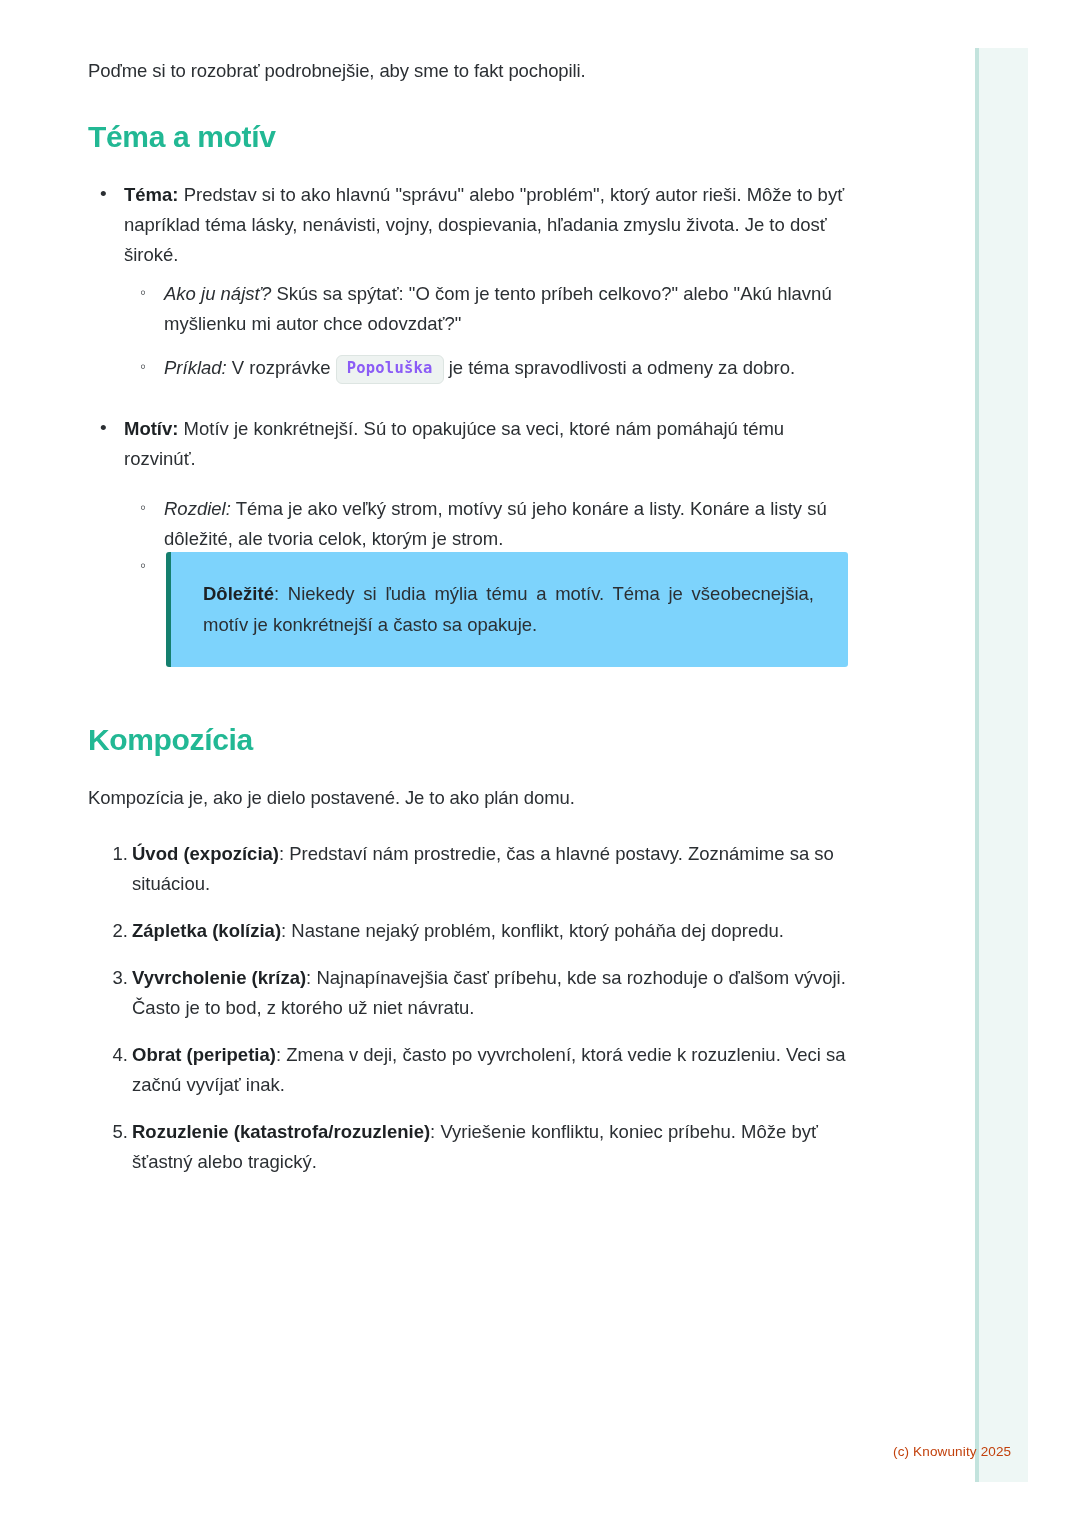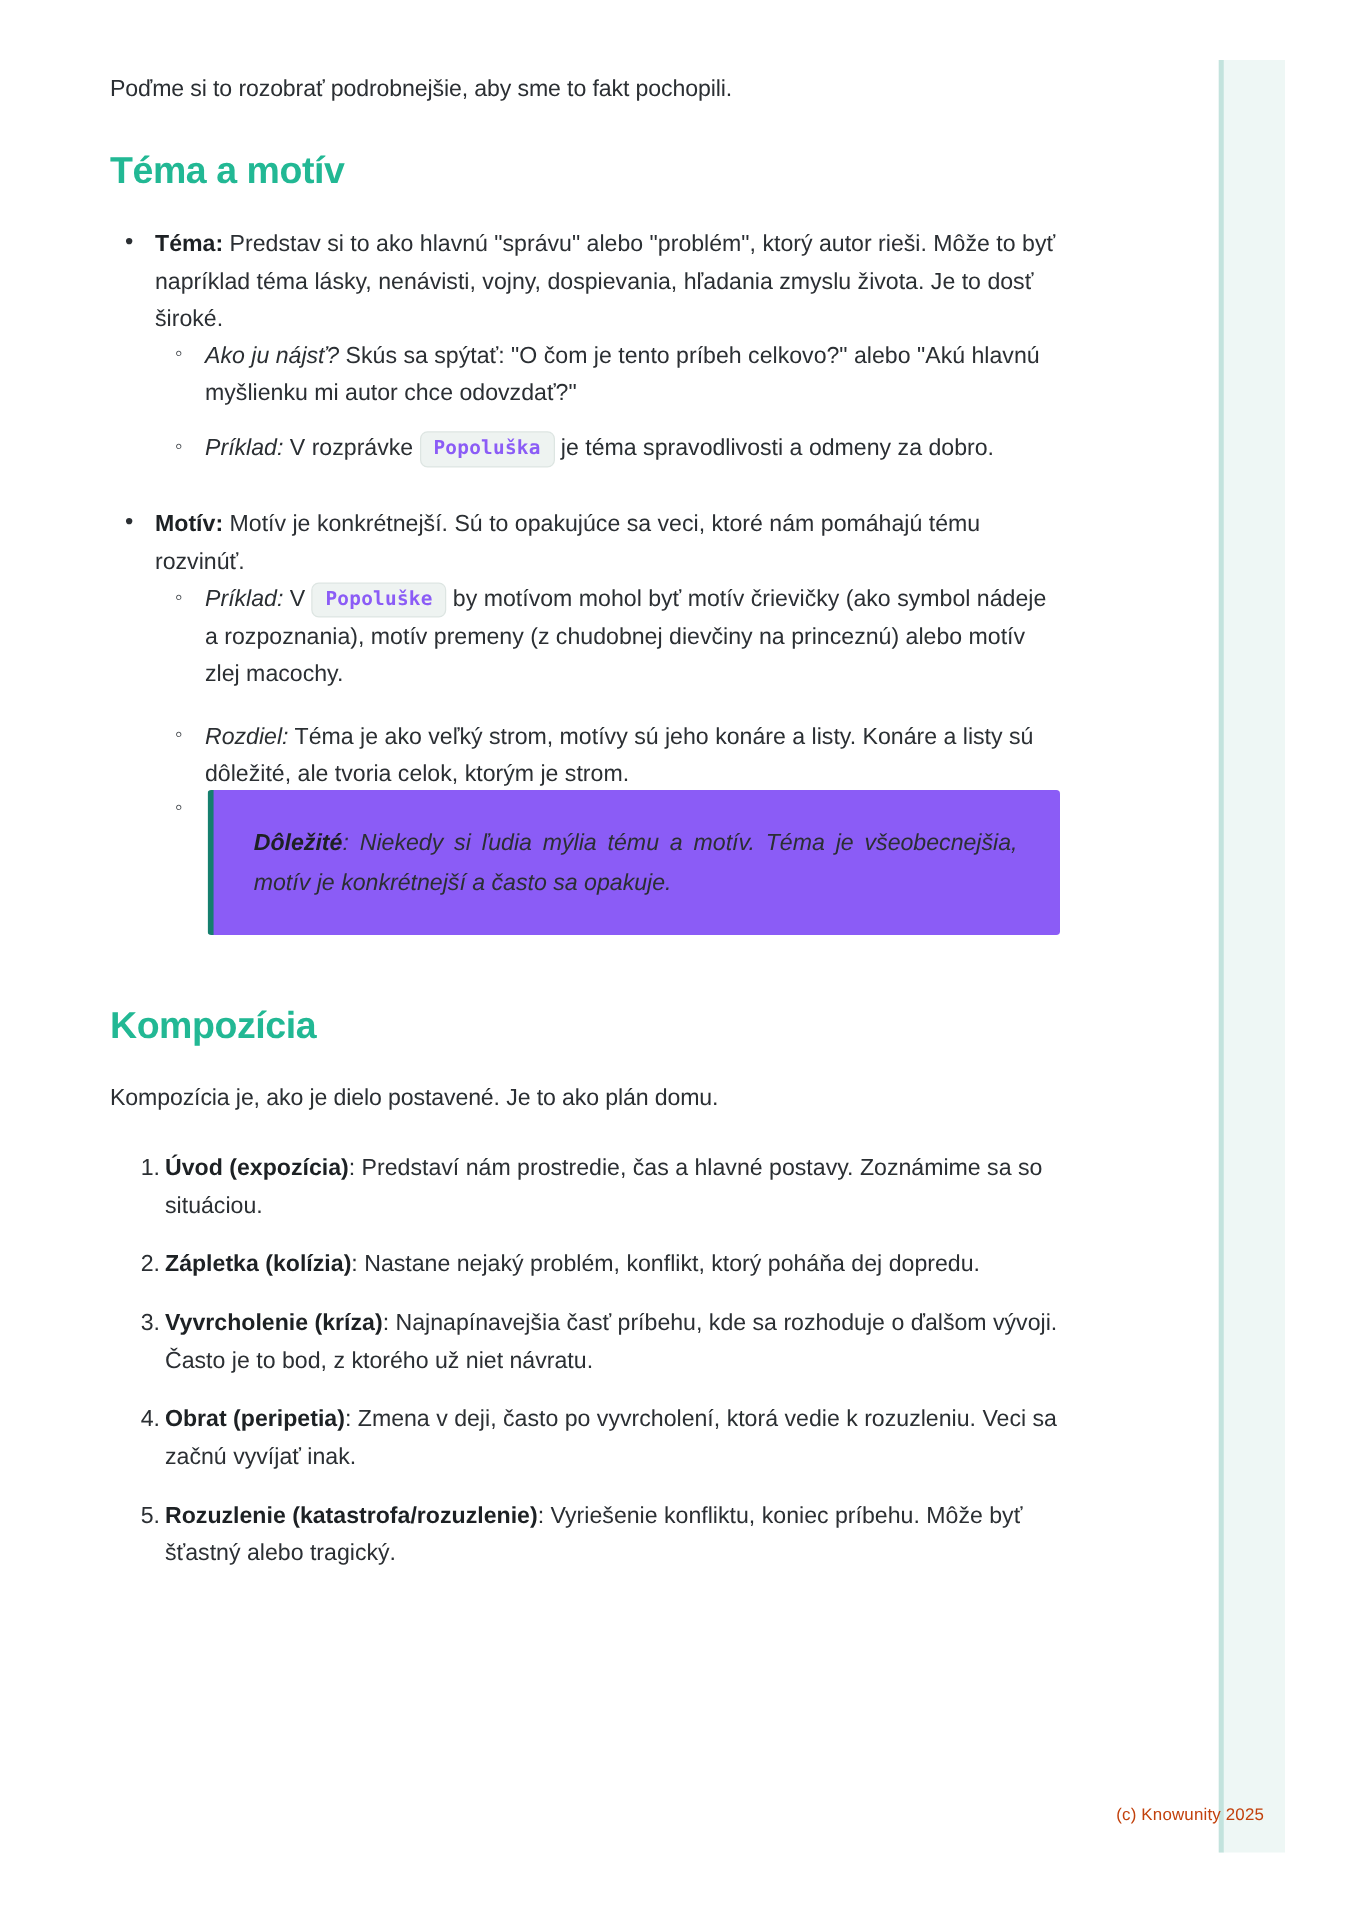--- a/index.html
+++ b/index.html
@@ -79,21 +79,21 @@
   ul.lvl1 > li::before {
     content: "\2022";
     position: absolute;
     left: -18px;
     top: -1px;
     font-size: 19px;
     color: #2b2f33;
   }
 
   ul.lvl2 {
-    margin: 0 0 0 0;
+    margin: 10px 0 0 0;
     padding: 0 0 0 36px;
     list-style: none;
   }
   ul.lvl2 > li {
     position: relative;
     font-size: 18.5px;
     line-height: 1.62;
     margin-bottom: 14px;
     padding-left: 4px;
   }
@@ -145,27 +145,26 @@
     border-radius: 6px;
     padding: 3px 10px 4px 10px;
     line-height: 1.25;
     vertical-align: 1px;
     letter-spacing: 0.2px;
   }
 
   
   li.callout-li { list-style: none; margin-top: 26px; }
   .callout {
-    background: #8b5cf6;
+    background: #7dd3fc;
     border-left: 5px solid #157f6e;
     border-radius: 3px;
     padding: 26px 34px 26px 32px;
     margin-left: 2px;
     margin-top: -28px;
-    font-style: italic;
   }
   .callout p {
     margin: 0;
     font-size: 18.5px;
     line-height: 1.72;
     text-align: justify;
     color: #2b2f33;
   }
 
   .spacer-lg { height: 40px; }
@@ -210,23 +209,20 @@
           <li>
             <em>Príklad:</em><span> V rozprávke </span><code class="chip">Popoluška</code><span> je téma spravodlivosti a odmeny za dobro.</span>
           </li>
         </ul>
       </li>
 
       <li style="margin-top:30px;">
         <span><strong>Motív:</strong></span><span> Motív je konkrétnejší. Sú to opakujúce sa veci, ktoré nám pomáhajú tému rozvinúť.</span>
 
         <ul class="lvl2">
-          <li>
-            <em>Príklad:</em><span> V </span><code class="chip">Popoluške</code><span> by motívom mohol byť motív črievičky (ako symbol nádeje a rozpoznania), motív premeny (z chudobnej dievčiny na princeznú) alebo motív zlej macochy.</span>
-          </li>
           <li style="margin-top:20px;">
             <em>Rozdiel:</em><span> Téma je ako veľký strom, motívy sú jeho konáre a listy. Konáre a listy sú dôležité, ale tvoria celok, ktorým je strom.</span>
           </li>
           <li class="callout-li">
             <div class="callout">
               <p><strong>Dôležité</strong><span>: Niekedy si ľudia mýlia tému a motív. Téma je všeobecnejšia, motív je konkrétnejší a často sa opakuje.</span></p>
             </div>
           </li>
         </ul>
       </li>

